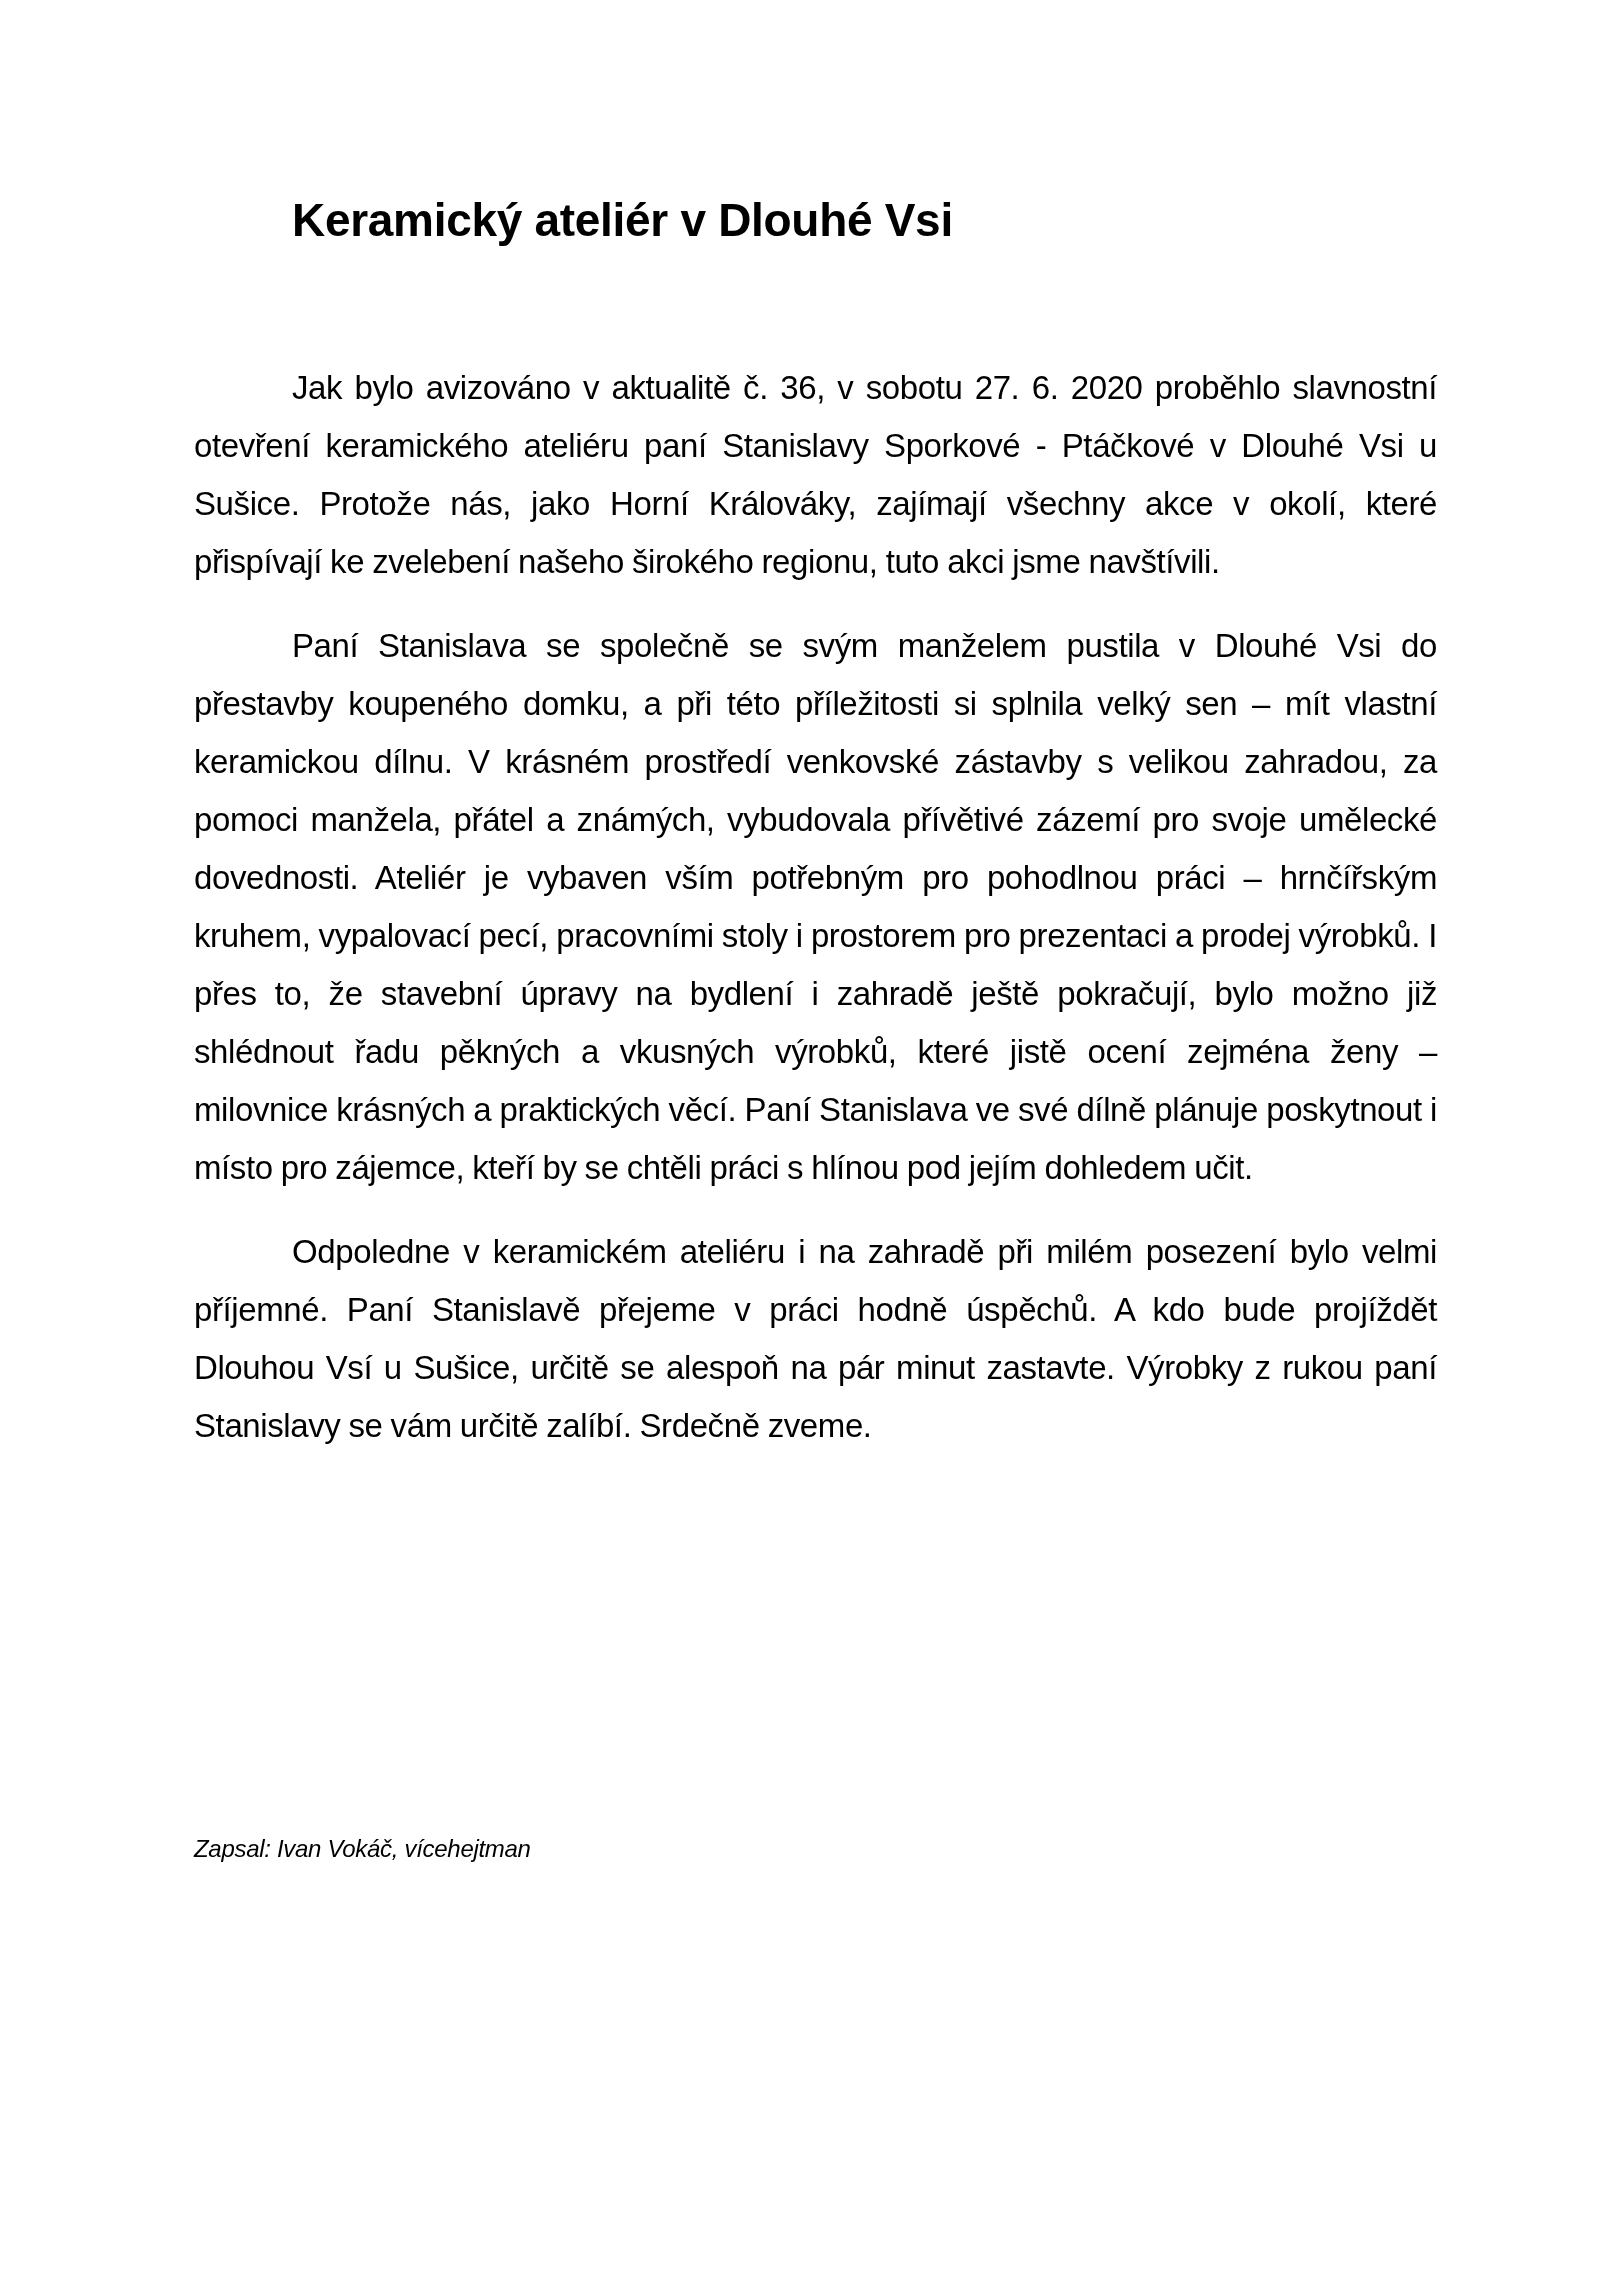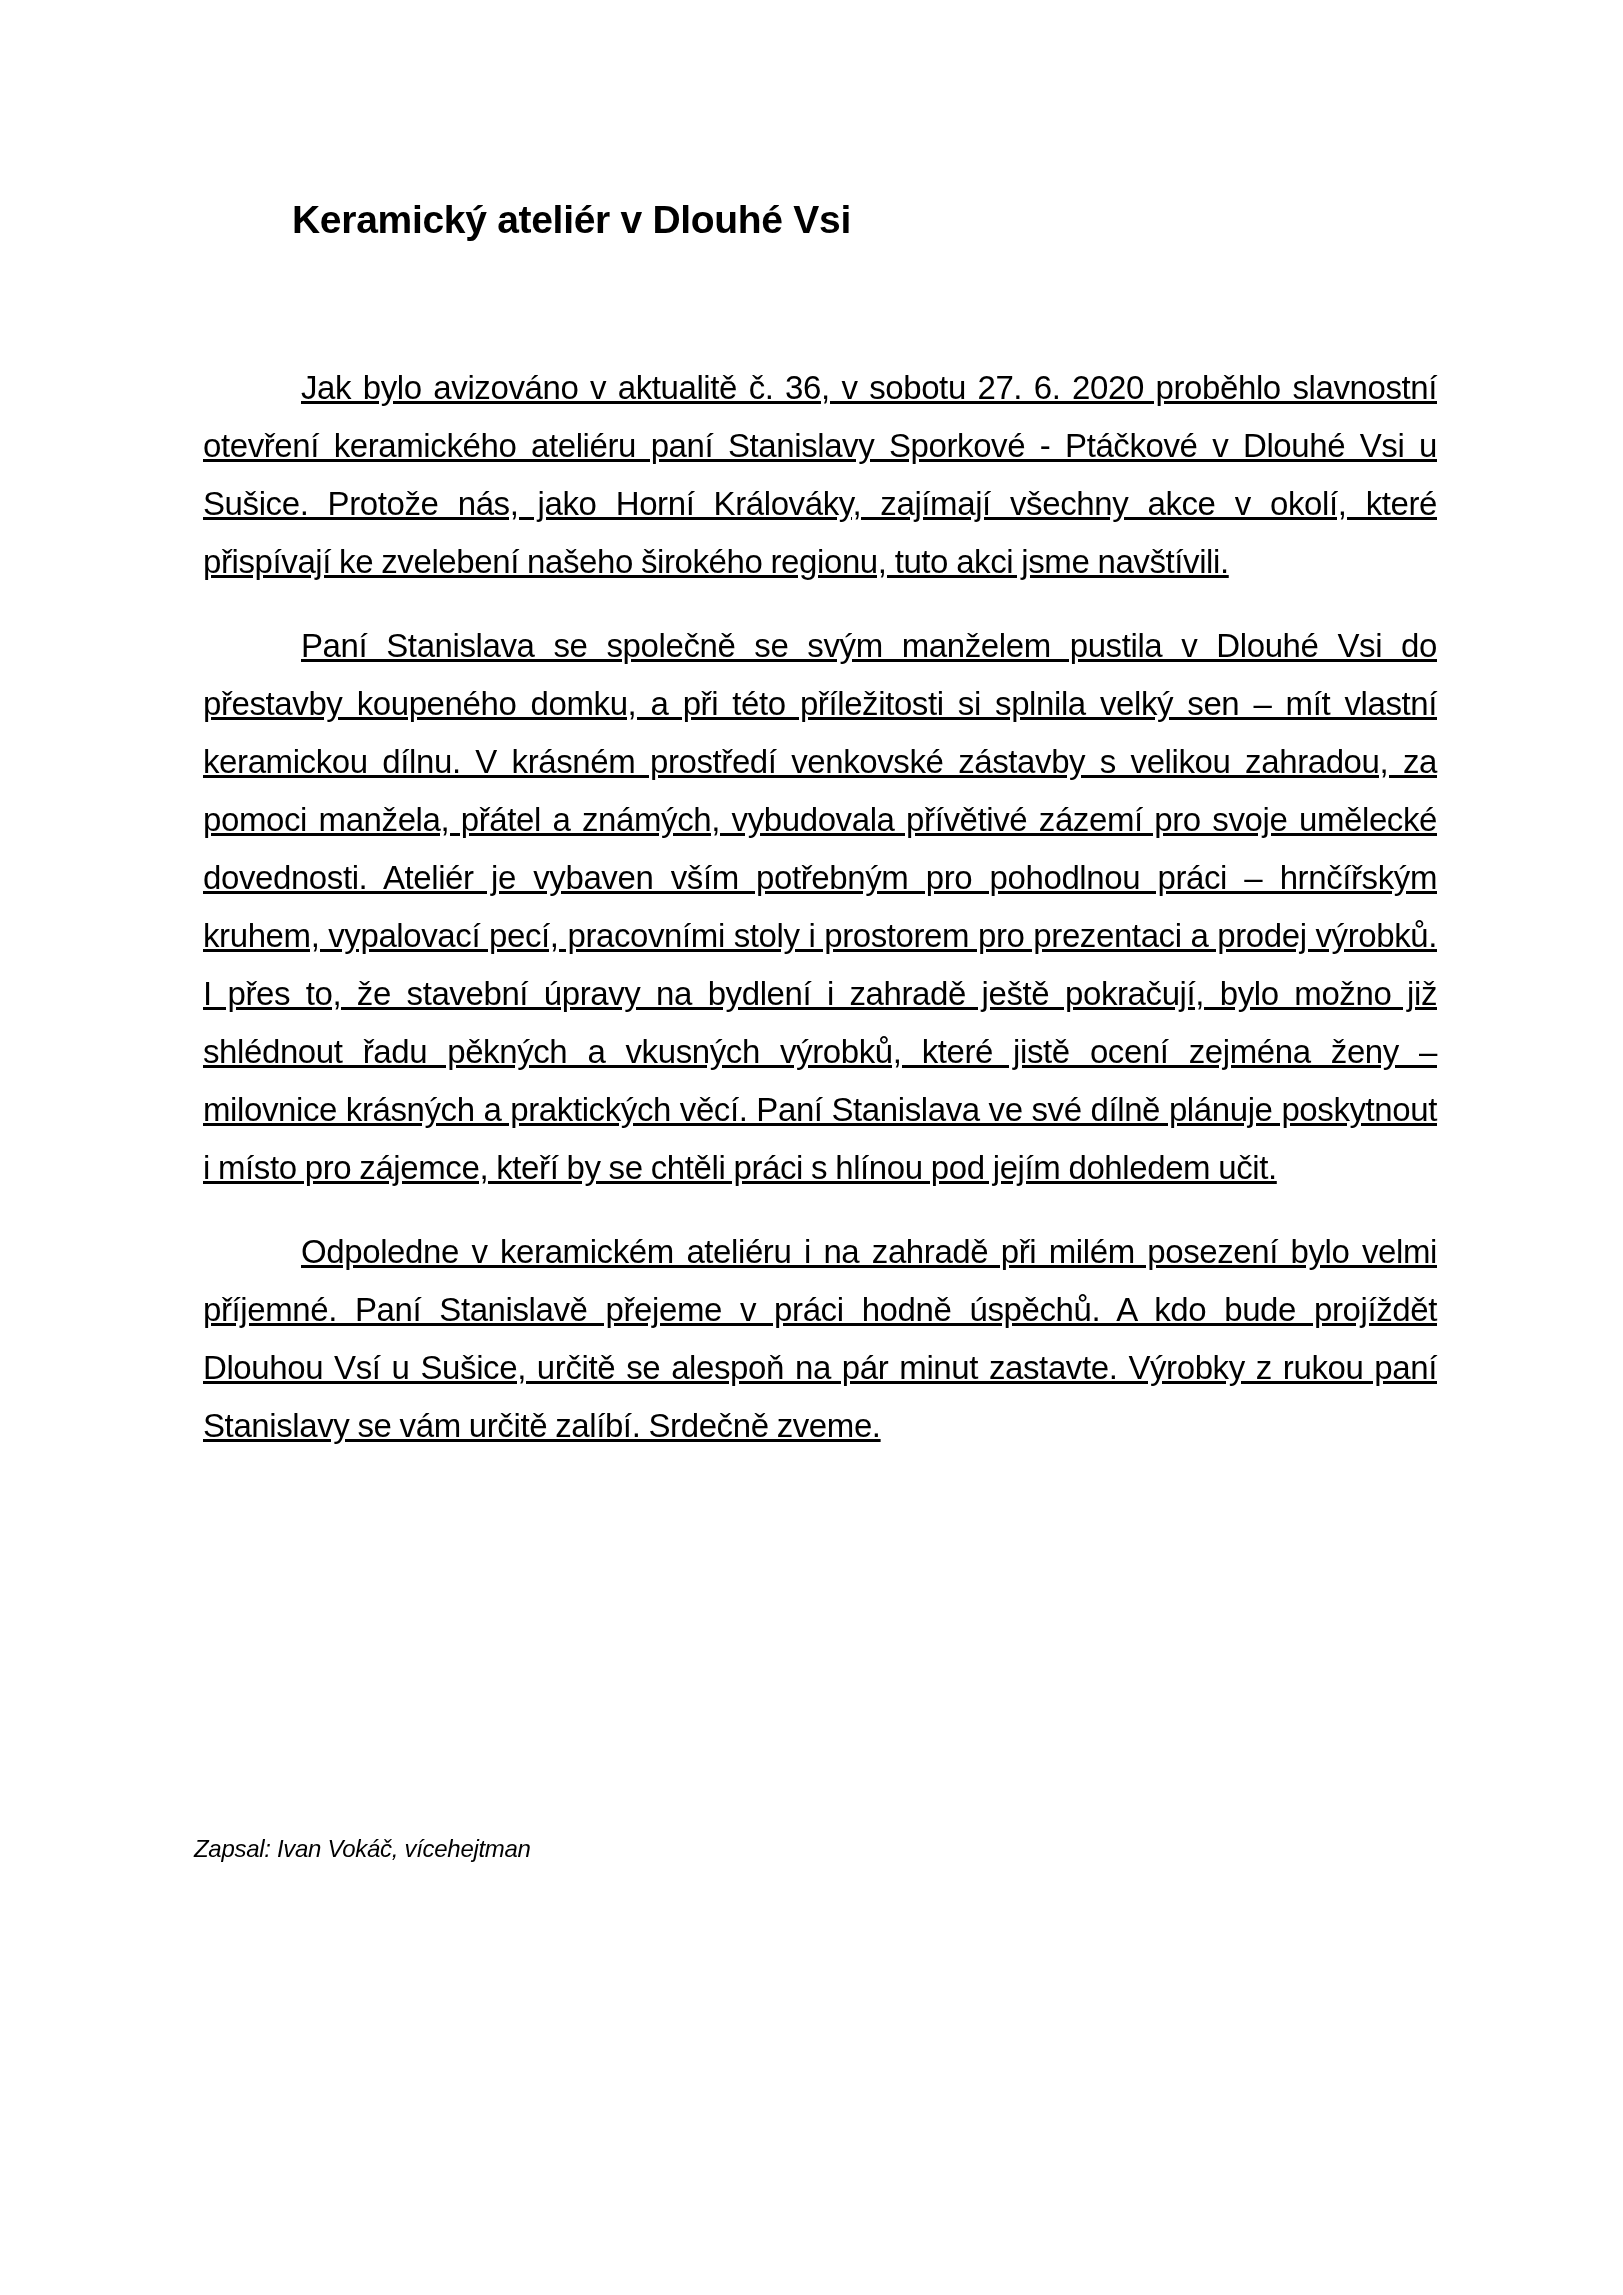--- a/index.html
+++ b/index.html
@@ -19,41 +19,40 @@
       position: absolute;
       left: 194px;
       top: 0;
       width: 1243px;
     }
     .title {
       position: absolute;
       left: 98px;
       top: 194px;
       margin: 0;
-      font-size: 39px;
+      font-size: 46px;
       font-weight: bold;
       line-height: 52px;
       white-space: nowrap;
       letter-spacing: -0.3px;
     }
     .body {
       position: absolute;
       left: 0;
       top: 359px;
       width: 1243px;
     }
     .para {
-      margin: 0 0 26px 9px;
+      margin: 0 0 26px 0;
       font-size: 33px;
       line-height: 58px;
       text-align: justify;
       text-indent: 98px;
       letter-spacing: -0.4px;
       word-spacing: -0.7px;
-      text-decoration: underline;
     }
     .para.p3 {
       margin-top: 0;
     }
     .signature {
       position: absolute;
       left: 0;
       top: 1826px;
       margin: 0;
       font-size: 24px;

